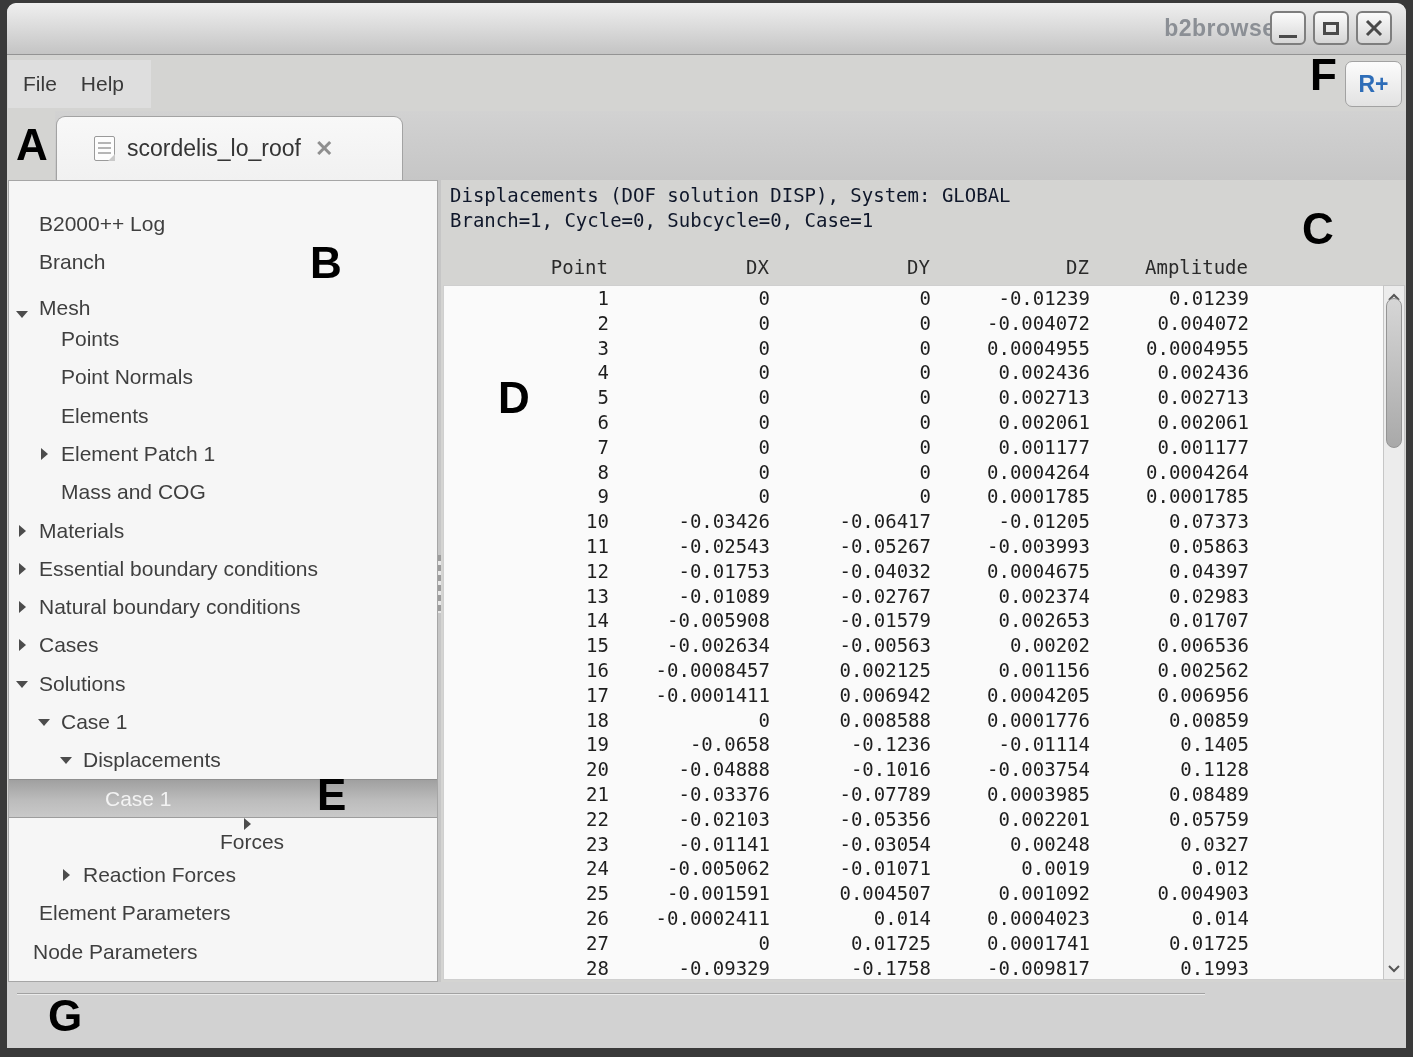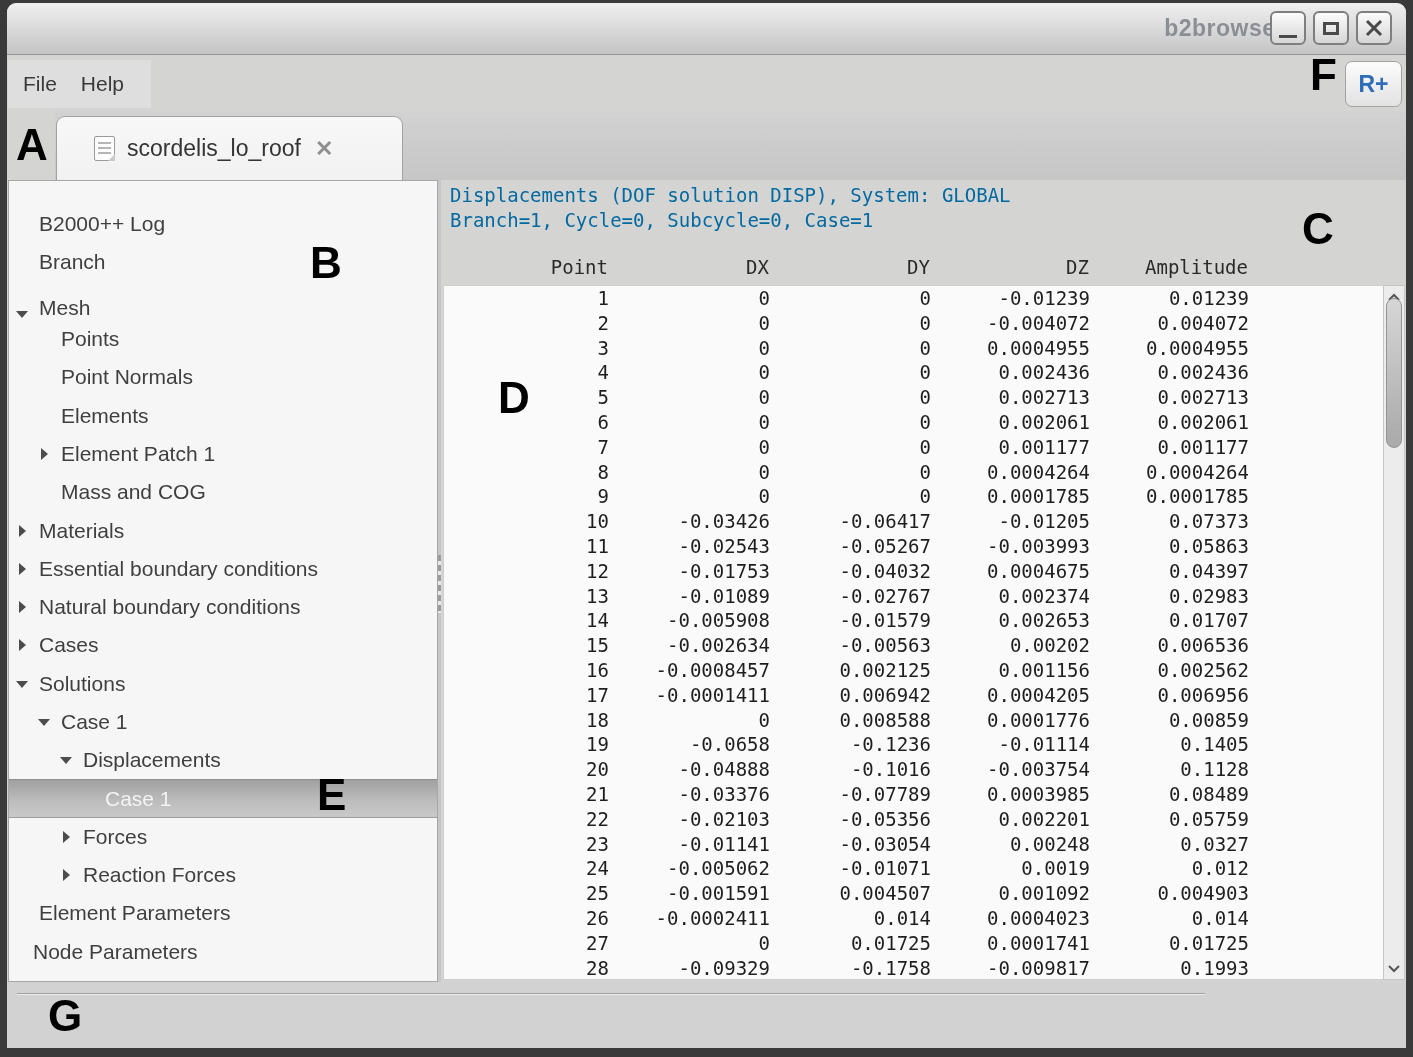--- a/index.html
+++ b/index.html
@@ -93,21 +93,21 @@
   .tree-row.selected .tree-label{color:#f3f3f3;}
   .splitter{position:absolute;left:431px;top:177px;width:3px;height:802px;background:#c6c6c6;}
   .splitter-dashes{
     position:absolute;left:0;top:375px;width:3px;height:58px;
     background:repeating-linear-gradient(180deg,#9c9c9c 0 6px,#e8e8e8 6px 10px);
   }
   .content{
     position:absolute;left:434px;top:177px;width:965px;height:802px;
     background:#d4d4d2;font-family:"DejaVu Sans Mono","Liberation Mono",monospace;
   }
-  .chead{position:absolute;left:9px;font-size:19px;color:#0369a1;white-space:pre;}
+  .chead{position:absolute;left:9px;font-size:19px;color:#0f172a;white-space:pre;}
   .chead.l1{top:4px;} .chead.l2{top:29px;}
   .colhead{position:absolute;left:2px;top:76px;display:flex;font-size:19px;color:#2a2a2a;}
   .cell{text-align:right;box-sizing:border-box;white-space:pre;}
   .cell.c0{width:165px;} .cell.c1{width:161px;} .cell.c2{width:161px;} .cell.c3{width:159px;} .cell.c4{width:159px;}
   .rows-area{
     position:absolute;left:2px;top:105px;width:940px;height:695px;
     background:#fafafa;border:1px solid #cfcfcf;border-right:none;box-sizing:border-box;
     overflow:hidden;font-size:19px;color:#1e1e1e;
   }
   .trow{display:flex;height:24.8px;line-height:24.8px;}
@@ -236,21 +236,21 @@
         <span class="tree-label">Case 1</span>
       </div>
       <div class="tree-row" style="padding-left: 50px;">
         <span class="tree-arrow expanded"></span>
         <span class="tree-label">Displacements</span>
       </div>
       <div class="tree-row selected" style="padding-left: 72px;">
         <span class="tree-arrow"></span>
         <span class="tree-label">Case 1</span>
       </div>
-      <div class="tree-row" style="padding-left: 50px;">
+      <div class="tree-row" style="padding-left: 50px; flex-direction: column;">
         <span class="tree-arrow collapsed"></span>
         <span class="tree-label">Forces</span>
       </div>
       <div class="tree-row" style="padding-left: 50px;">
         <span class="tree-arrow collapsed"></span>
         <span class="tree-label">Reaction Forces</span>
       </div>
       <div class="tree-row" style="padding-left: 6px;">
         <span class="tree-arrow"></span>
         <span class="tree-label">Element Parameters</span>

